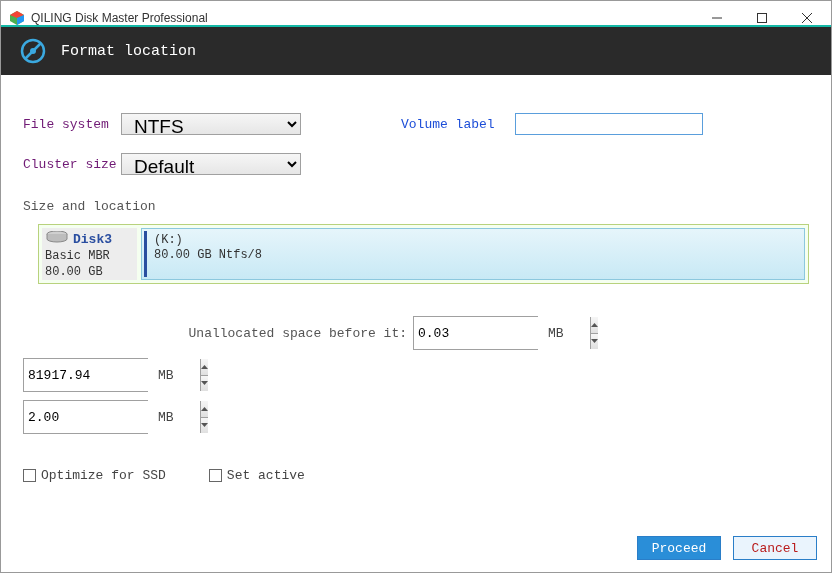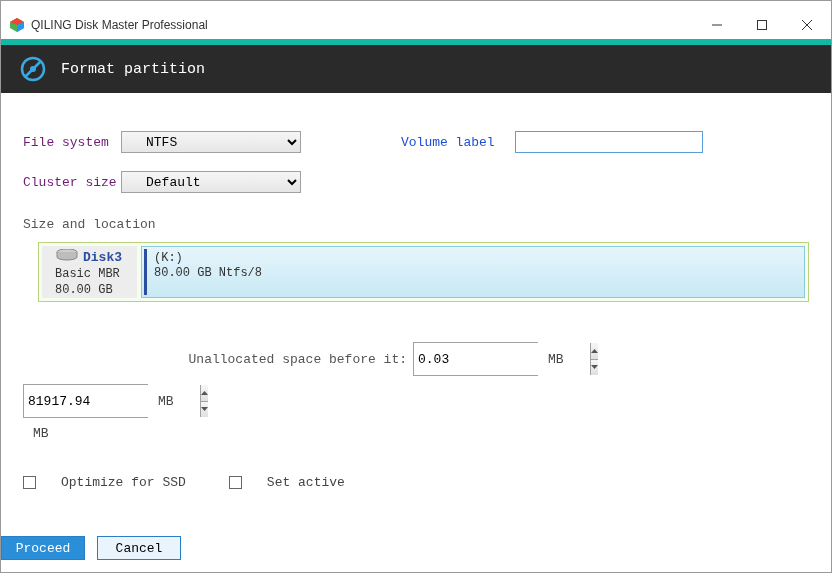--- a/index.html
+++ b/index.html
@@ -10,26 +10,26 @@
   background: #fff;
   width: 832px;
   height: 573px;
   border: 1px solid #999;
   display: flex;
   flex-direction: column;
 }
 
 
 .titlebar {
-  height: 44px;
+  height: 26px;
   display: flex;
   align-items: center;
   padding: 9px 2px 0 8px;
   background: #fff;
-  border-bottom: 6px solid #14b8a6;
+  border-bottom: 2px solid #14b8a6;
 }
 .titlebar .app-icon {
   width: 16px; height: 16px; margin-right: 6px;
 }
 .titlebar .title {
   flex: 1;
   font-family: "Segoe UI", sans-serif;
   font-size: 12px;
   color: #333;
 }
@@ -79,23 +79,23 @@
   text-align: left;
   margin-right: 10px;
   margin-left: 100px;
   color: #1d4ed8;
 }
 
 .select {
   width: 180px; height: 22px;
   border: 1px solid #a0a0a0;
   background: linear-gradient(#f6f6f6,#e6e6e6);
-  font-family: Liberation Mono, monospace;
-  font-size: 13px;
-  padding: 1px 20px;
+  font-family: Liberation Sans, sans-serif;
+  font-size: 19px;
+  padding: 1px 8px;
 }
 .text-input {
   width: 188px; height: 22px;
   border: 1px solid #5a9edc;
   font-family: "Courier New", monospace;
   font-size: 13px;
   padding: 1px 4px;
 }
 
 .section-label {
@@ -112,21 +112,21 @@
   display: flex;
   gap: 4px;
   height: 60px;
   margin-left: 15px;
 }
 .disk-left {
   width: 95px;
   background: #ededed;
   display: flex;
   flex-direction: column;
-  padding: 3px 13px;
+  padding: 3px 3px;
   line-height: 16px;
   font-family: "Courier New", monospace;
   font-size: 12px;
   color: #333;
 }
 .disk-left .disk-name {
   color: #2a4ea0; font-weight: bold; font-size: 13px;
   display:flex; align-items:center; gap:4px;
 }
 .partition {
@@ -143,21 +143,21 @@
 .partition::before {
   content: "";
   position: absolute;
   left: 2px; top: 2px; bottom: 2px;
   width: 3px;
   background: #2a4ea0;
 }
 .partition .pname { padding-left: 4px; }
 
 
-.size-block { margin-top: 40px; }
+.size-block { margin-top: 32px; }
 .size-row {
   display: flex;
   align-items: center;
   margin-bottom: 8px;
 }
 .size-row .size-label {
   width: 390px;
   text-align: right;
   padding-right: 6px;
   font-family: "Courier New", monospace;
@@ -195,48 +195,48 @@
 
 .check-row {
   display:flex;
   margin-top: 34px;
 }
 .checkbox {
   display:flex;
   align-items:center;
   font-family: "Courier New", monospace;
   color: #444;
-  gap: 20px;
 }
 .checkbox .box {
   width: 13px; height: 13px;
   border: 1px solid #666;
   margin-right: 5px;
 }
 .checkbox.first { margin-left: 0; }
 .checkbox.second { margin-left: 43px; font-family: Liberation Mono, monospace; }
 
 
 .footer {
   height: 42px;
   display:flex;
+  justify-content:flex-end;
   align-items:center;
   padding: 0 14px 6px 0;
   gap: 12px;
 }
 .btn {
   width: 84px; height: 24px;
   border: 1px solid #2a7ec8;
   font-family: "Courier New", monospace;
   font-size: 13px;
   display:flex; align-items:center; justify-content:center;
   cursor: pointer;
 }
 .btn-primary { background: #2a8ed8; color: #fff; }
-.btn-secondary { background: #eaf4fd; color: #000000; }
+.btn-secondary { background: #eaf4fd; color: #b91c1c; }
 </style>
 </head>
 <body>
 
 <div class="titlebar">
   <span class="app-icon">
     <svg viewBox="0 0 16 16">
       <polygon points="8,1 15,5 15,11 8,15 1,11 1,5" fill="#4caf50"></polygon>
       <polygon points="8,1 15,5 8,8 1,5" fill="#f44336"></polygon>
       <polygon points="8,8 15,5 15,11 8,15" fill="#2196f3"></polygon>
@@ -262,21 +262,21 @@
 </div>
 
 <div class="header-band">
   <span class="header-icon">
     <svg viewBox="0 0 28 28">
       <circle cx="14" cy="14" r="11" fill="none" stroke="#3ba9e0" stroke-width="2.5"></circle>
       <circle cx="14" cy="14" r="3" fill="#3ba9e0"></circle>
       <line x1="6" y1="22" x2="22" y2="6" stroke="#3ba9e0" stroke-width="2.5"></line>
     </svg>
   </span>
-  <span class="header-title">Format partition</span>
+  <span class="header-title">Format location</span>
 </div>
 
 <div class="content">
 
   <div class="row">
     <span class="field-label">File system</span>
     <select class="select">
       <option>NTFS</option>
     </select>
     <span class="field-label2">Volume label</span>
@@ -344,20 +344,35 @@
           <div class="sp">
               <svg viewBox="0 0 7 4">
                 <polygon points="0,0 7,0 3.5,4" fill="#555"></polygon>
               </svg>
             </div>
         </div>
       </div>
       <span class="unit">MB</span>
     </div>
     <div class="size-row">
+      <div class="spinner-wrap">
+        <input type="text" value="2.00" style="">
+        <div class="spinner-btns">
+          <div class="sp">
+              <svg viewBox="0 0 7 4">
+                <polygon points="3.5,0 7,4 0,4" fill="#555"></polygon>
+              </svg>
+            </div>
+          <div class="sp">
+              <svg viewBox="0 0 7 4">
+                <polygon points="0,0 7,0 3.5,4" fill="#555"></polygon>
+              </svg>
+            </div>
+        </div>
+      </div>
       <span class="unit">MB</span>
     </div>
   </div>
 
   <div class="check-row">
     <label class="checkbox first">
       <span class="box"></span>
       <span>Optimize for SSD</span>
     </label>
     <label class="checkbox second">

